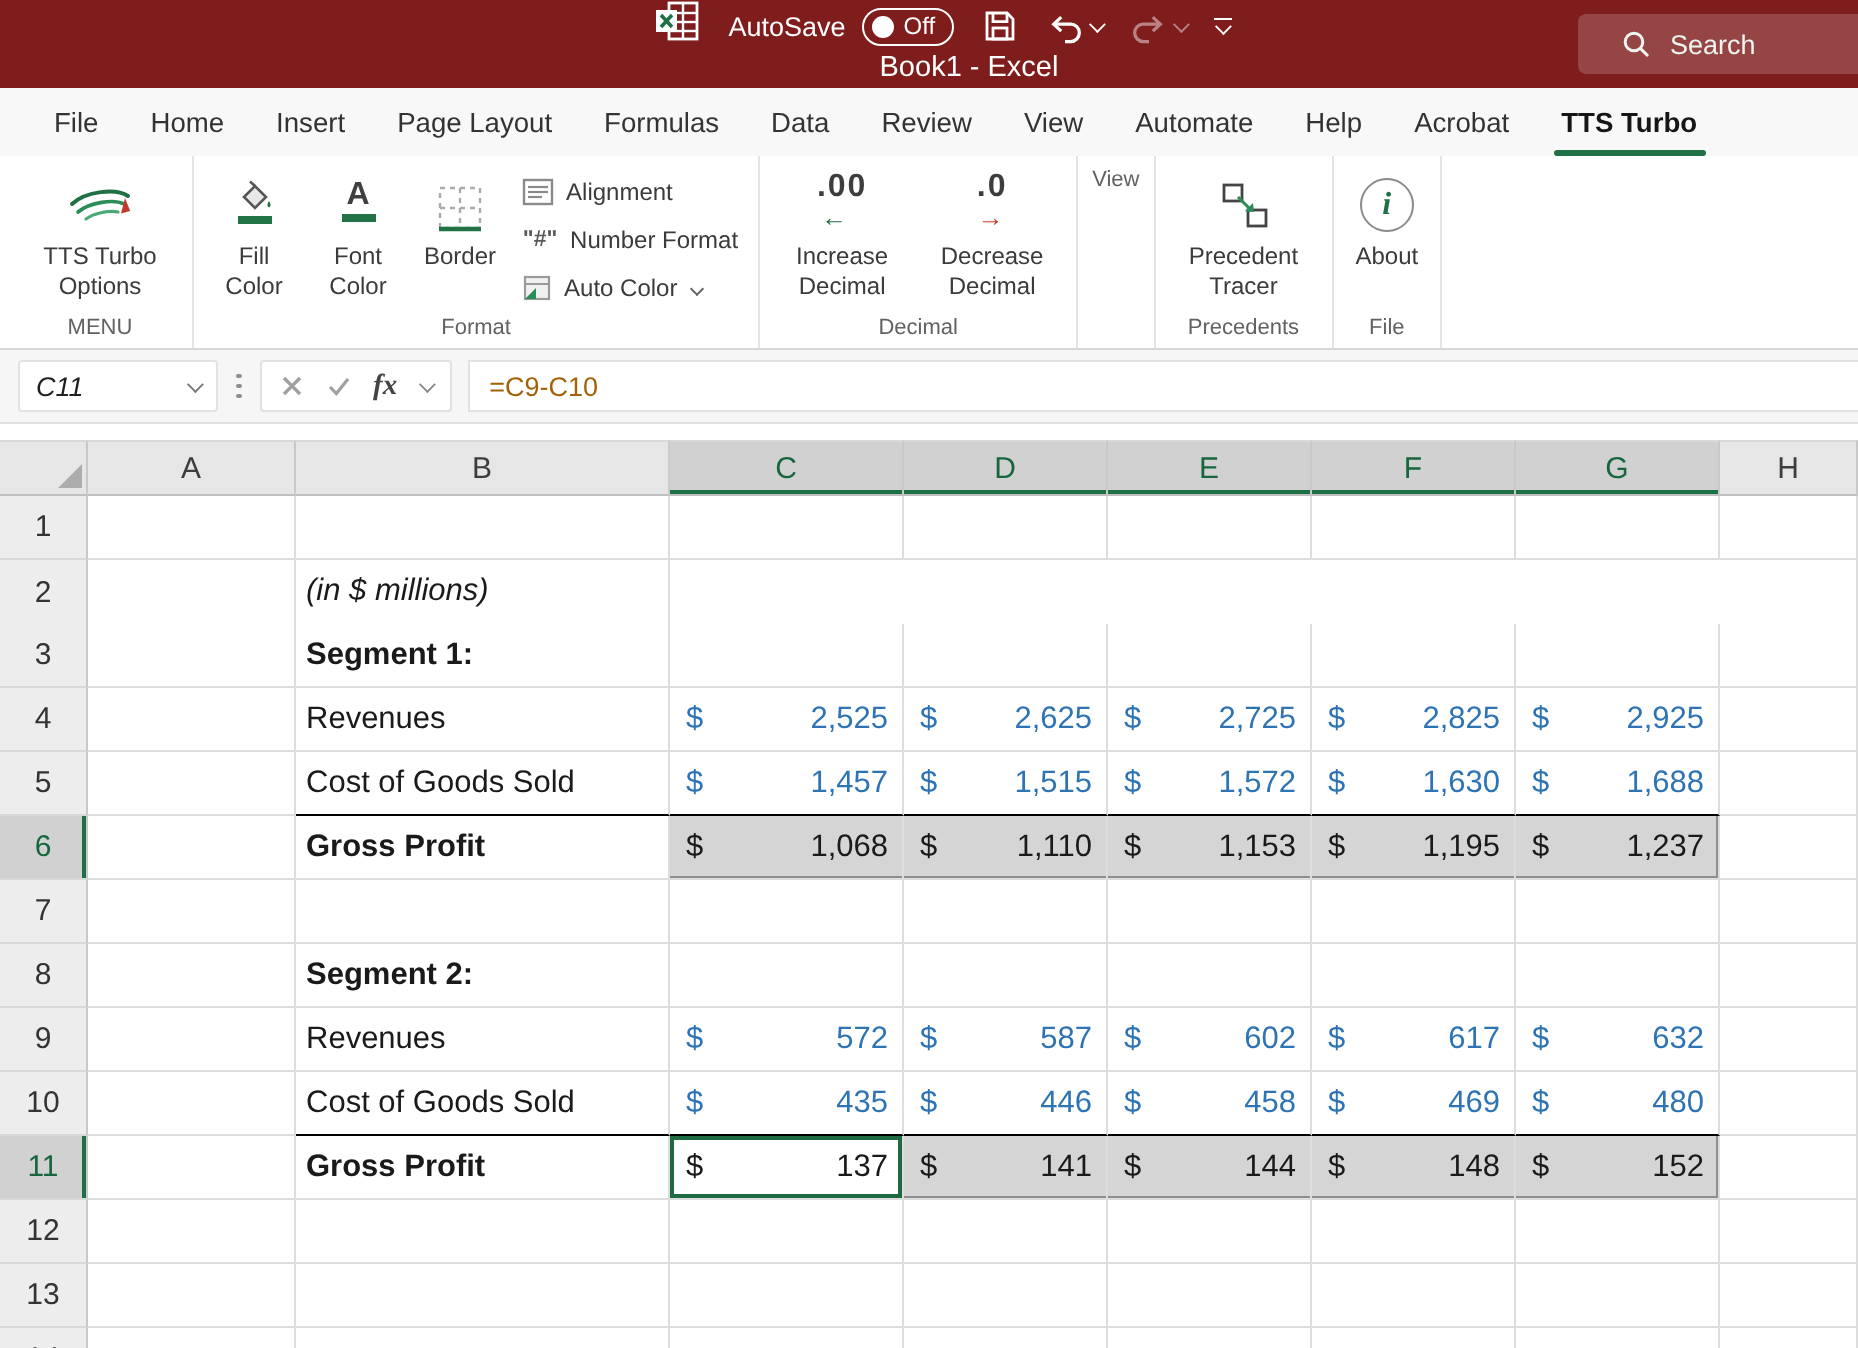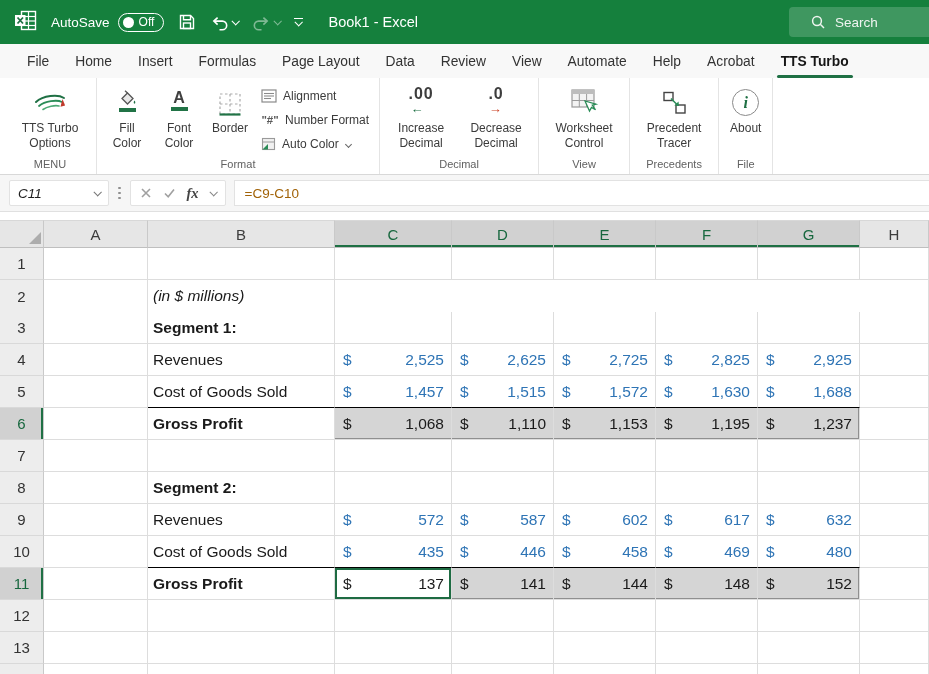--- a/index.html
+++ b/index.html
@@ -1,20 +1,20 @@
 <!DOCTYPE html>
 <html><head>
 <meta charset="utf-8">
 <style>
   * { box-sizing: border-box; margin: 0; padding: 0; }
   html,body { width:929px; height:674px; overflow:hidden; }
   body { font-family:"Liberation Sans", sans-serif; background:#fff; color:#222; }
 
   
-  .titlebar { height:44px; background:#15803d; display:flex; align-items:center; color:#fff; padding:0 0 0 14px; position:relative; }
+  .titlebar { height:44px; background:#7f1d1d; display:flex; align-items:center; color:#fff; padding:0 0 0 14px; position:relative;flex-direction:column; }
   .titlebar .qa { display:flex; align-items:center; gap:14px; }
   .autosave { display:flex; align-items:center; gap:8px; font-size:13.5px; }
   .toggle { width:46px; height:19px; border:1.5px solid #fff; border-radius:11px; display:flex; align-items:center; padding:0 4px; gap:5px; cursor:pointer; }
   .knob { width:11px; height:11px; border-radius:50%; background:#fff; }
   .toggle .state { font-size:12px; color:#fff; }
   .tb-btn { display:flex; align-items:center; gap:3px; }
   .dim { opacity:.45; }
   .chev { display:inline-block; width:6px; height:6px; border-right:1.4px solid currentColor; border-bottom:1.4px solid currentColor; transform:rotate(45deg) translateY(-1px); }
   .qat-ico { display:flex; flex-direction:column; align-items:center; gap:1px; }
   .qat-ico .bar { width:9px; height:1.5px; background:#fff; }
@@ -143,22 +143,22 @@
       <line x1="9.3" y1="9.3" x2="13" y2="13" stroke="#eef4ef" stroke-width="1.5"></line>
     </svg>
     <span>Search</span>
   </div>
 </div>
 
 <div class="tabrow" id="tabrow">
     <div class="tab">File</div>
     <div class="tab">Home</div>
     <div class="tab">Insert</div>
+    <div class="tab">Page Layout</div>
     <div class="tab">Formulas</div>
-    <div class="tab">Page Layout</div>
     <div class="tab">Data</div>
     <div class="tab">Review</div>
     <div class="tab">View</div>
     <div class="tab">Automate</div>
     <div class="tab">Help</div>
     <div class="tab">Acrobat</div>
     <div class="tab active">TTS Turbo</div>
   </div>
 
 <div class="ribbon">
@@ -253,35 +253,20 @@
           <span class="dec-glyph">.0</span>
           <span class="dec-arrow arrow-red">→</span>
         </div>
         <div class="blabel" style="max-width:62px">Decrease Decimal</div>
       </div>
     </div>
     <div class="glabel">Decimal</div>
   </div>
 
   <div class="rgroup">
-    <div class="rcontent">
-      <div class="bigbtn">
-        <div class="bicon">
-          <svg width="30" height="28" viewBox="0 0 30 28">
-            <rect x="3" y="2" width="22" height="17" fill="#F3F3F3" stroke="#9a9a9a" stroke-width="1.2"></rect>
-            <rect x="3" y="2" width="22" height="4" fill="#BDBDBD"></rect>
-            <line x1="10.3" y1="6" x2="10.3" y2="19" stroke="#9a9a9a" stroke-width="1"></line>
-            <line x1="17.6" y1="6" x2="17.6" y2="19" stroke="#9a9a9a" stroke-width="1"></line>
-            <line x1="3" y1="12.5" x2="25" y2="12.5" stroke="#9a9a9a" stroke-width="1"></line>
-            <path d="M16 13 l4.5 10 l2-3.6 l4 2.4 l-3.2-4.6 l3.6-1 z" fill="#fff" stroke="#2A8C57" stroke-width="1.3"></path>
-          </svg>
-        </div>
-        <div class="blabel" style="max-width:68px">Worksheet Control</div>
-      </div>
-    </div>
     <div class="glabel">View</div>
   </div>
 
   <div class="rgroup">
     <div class="rcontent">
       <div class="bigbtn">
         <div class="bicon">
           <svg width="28" height="26" viewBox="0 0 28 26">
             <rect x="4" y="2.5" width="9" height="8" fill="none" stroke="#444" stroke-width="1.4"></rect>
             <rect x="16" y="15" width="9" height="8" fill="none" stroke="#444" stroke-width="1.4"></rect>

